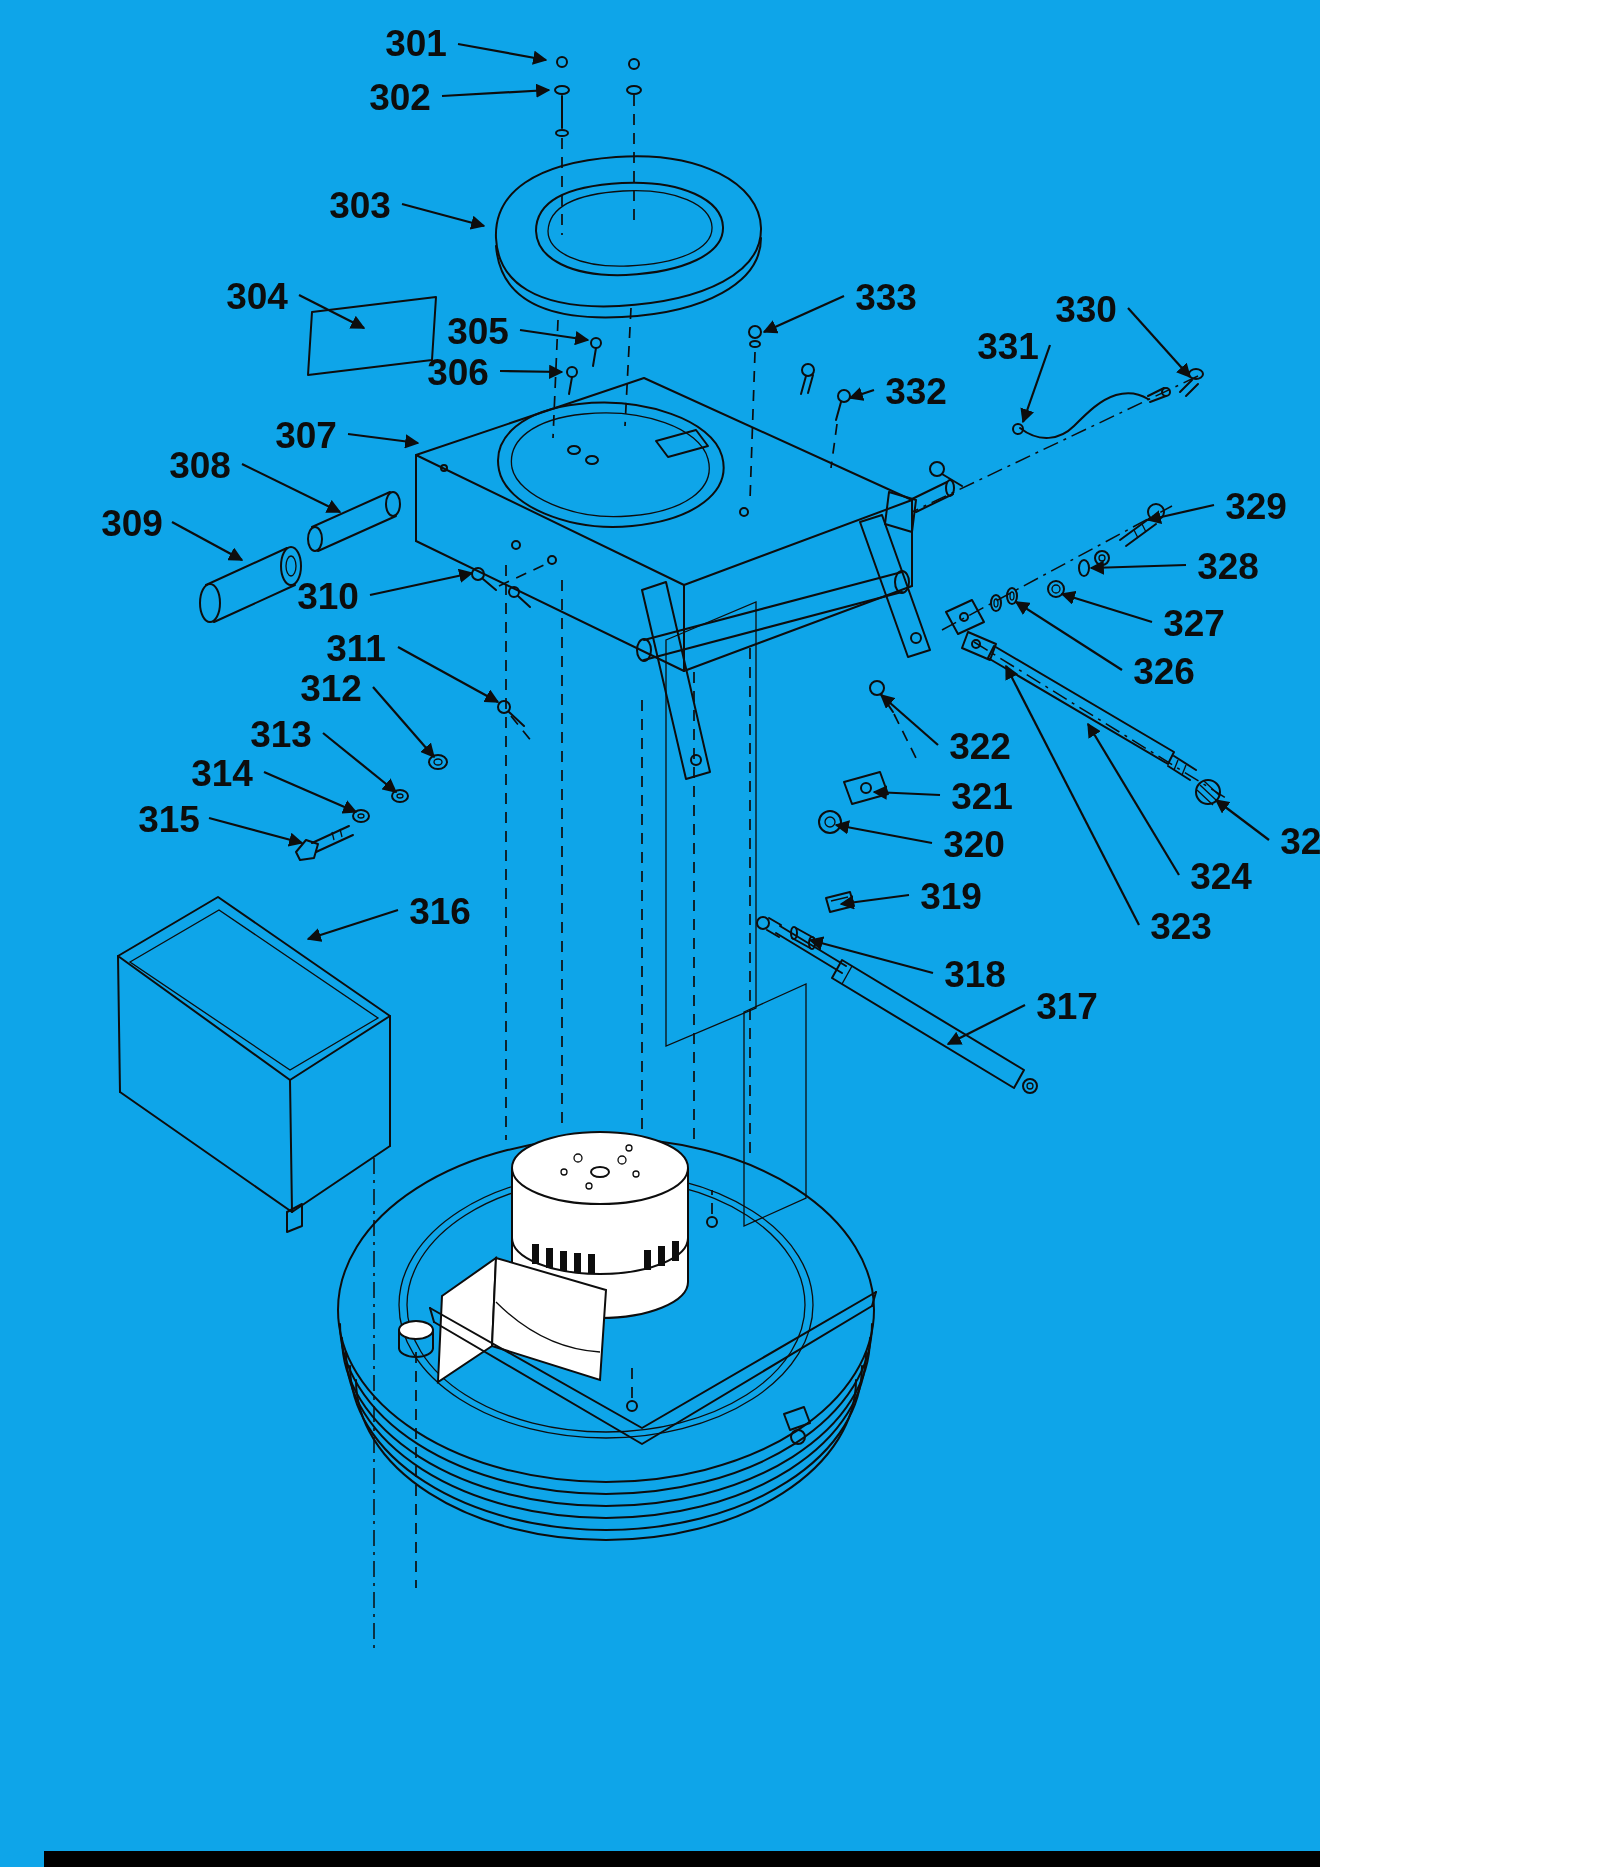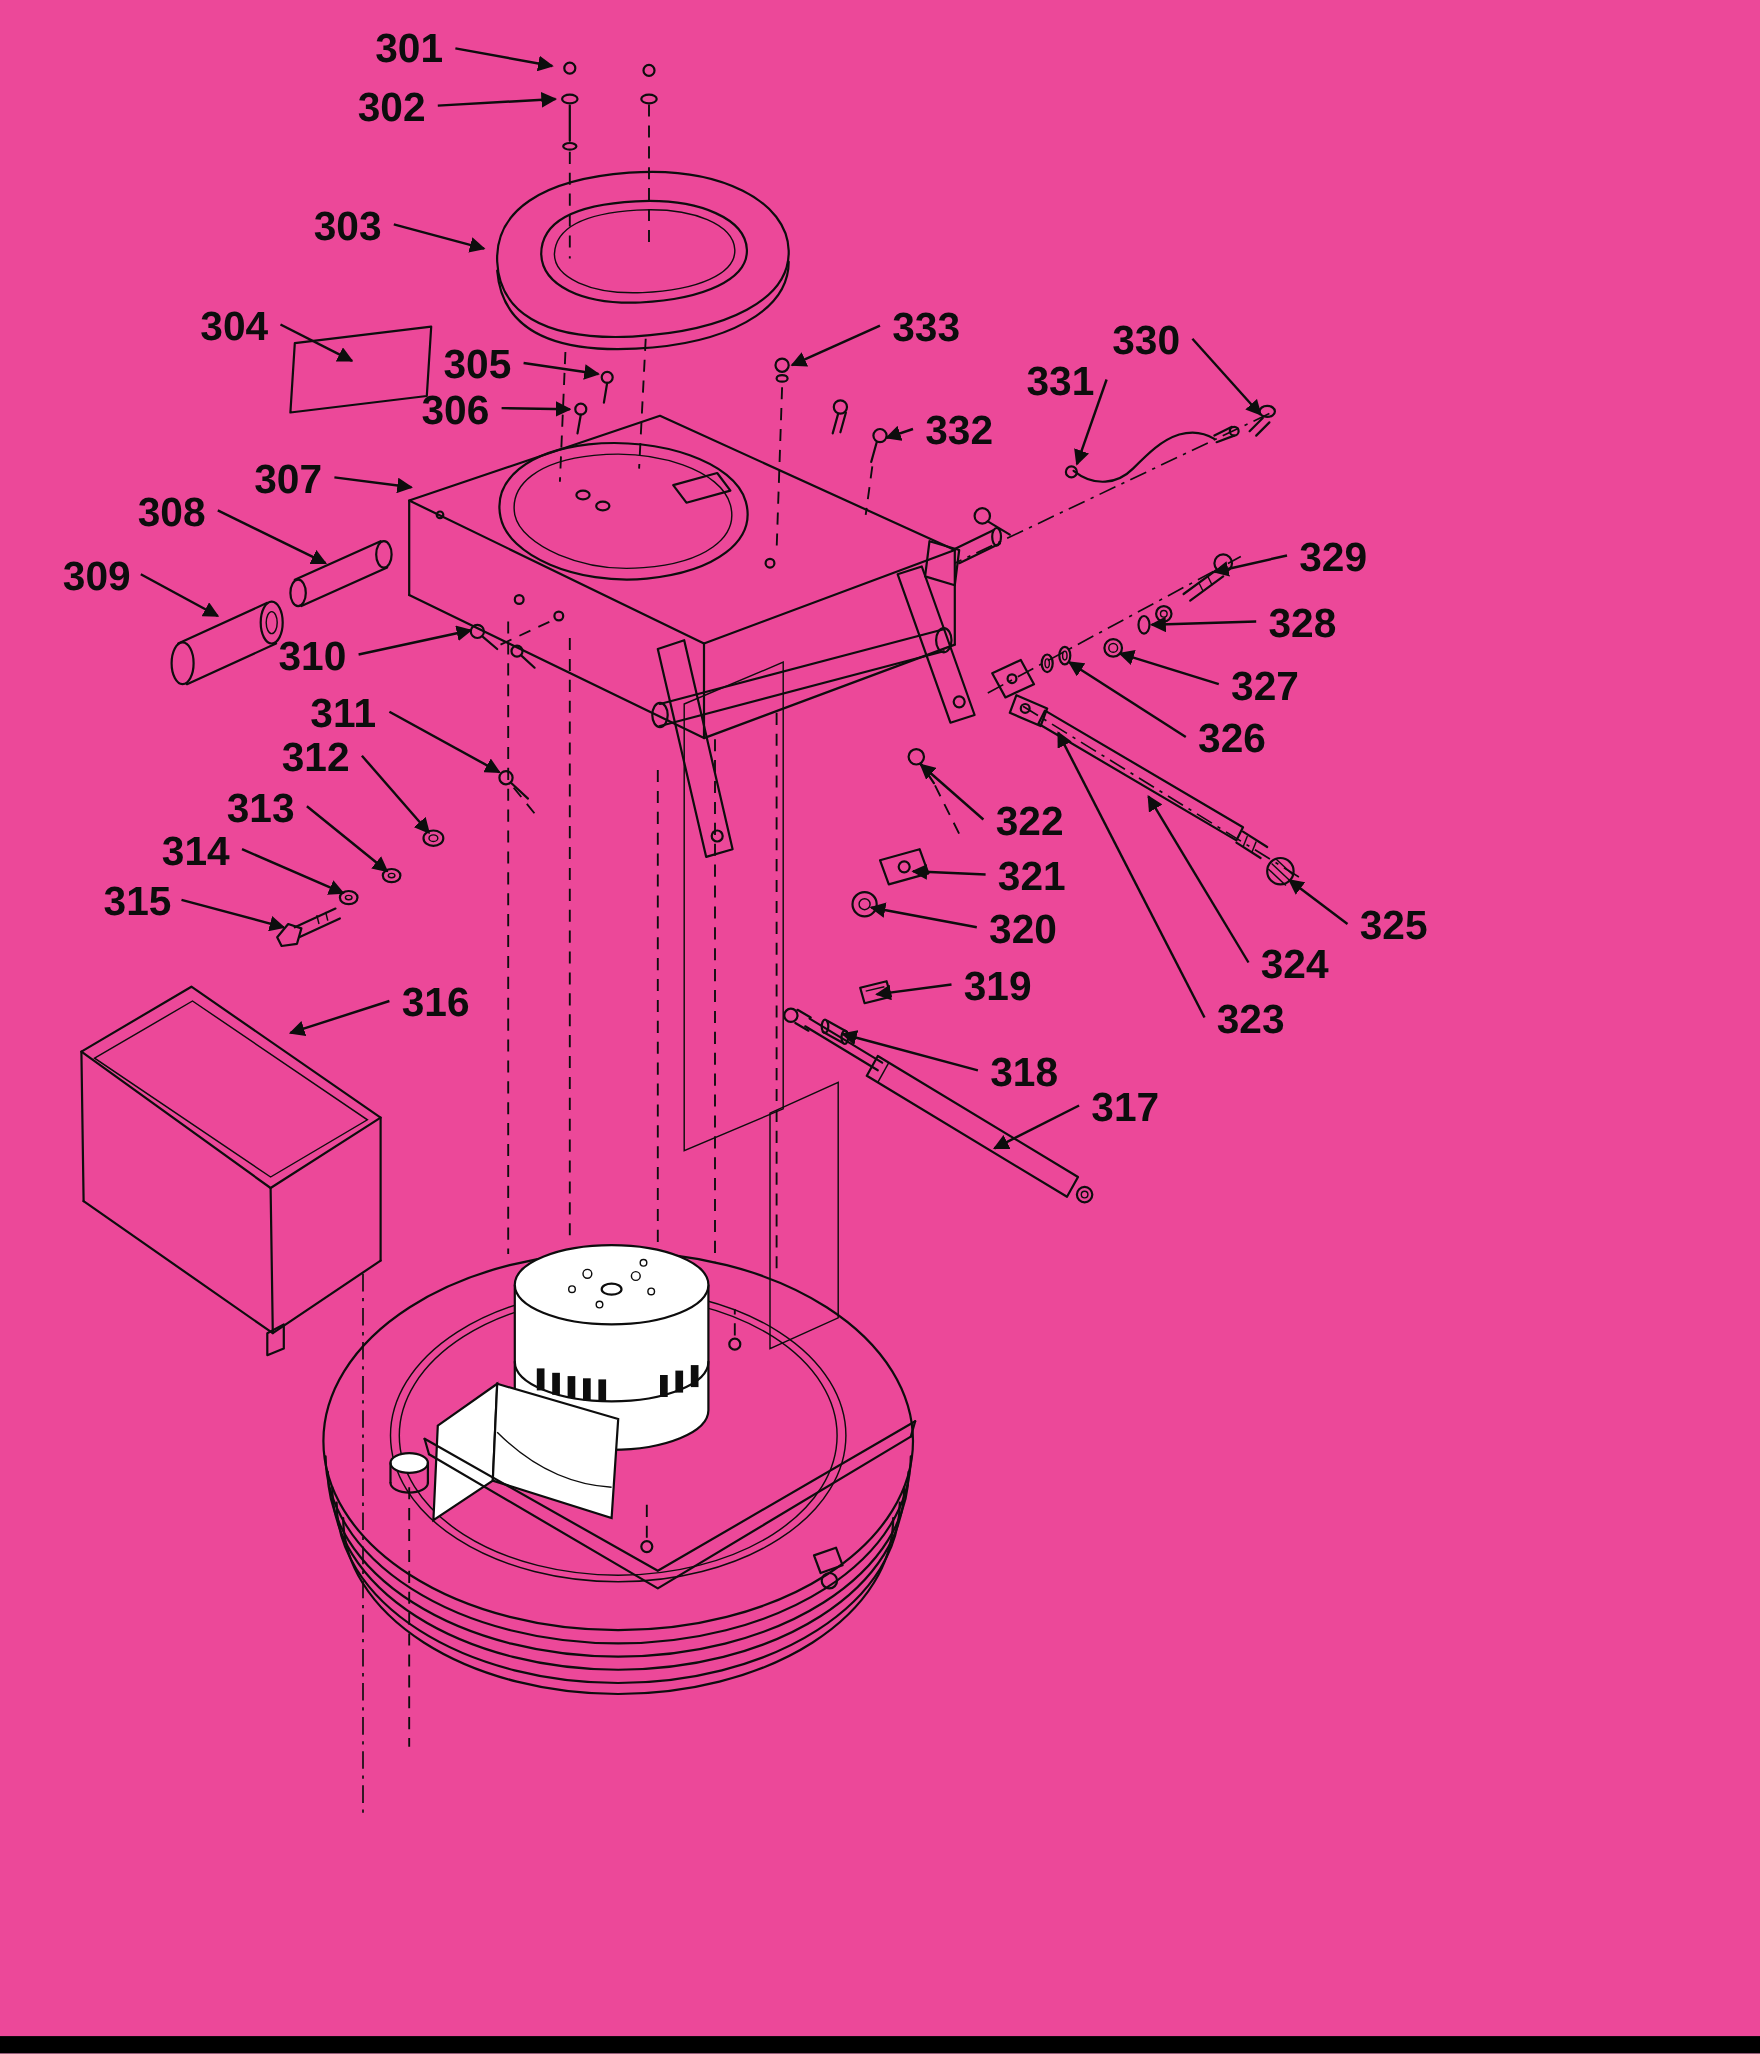--- a/index.html
+++ b/index.html
@@ -1,17 +1,17 @@
 <!DOCTYPE html>
 <html><head>
 <meta charset="utf-8">
 <style>
   * { margin:0; padding:0; box-sizing:border-box; }
   html,body { background:#ffffff; }
-  .page { position:relative; width:1600px; height:1867px; background:#ec4899; overflow:hidden; }
+  .page { position:relative; width:1320px; height:1867px; background:#0ea5e9; overflow:hidden;padding-left:44px; }
   svg { display:block; width:1600px; height:1867px; }
   .part-num { font-family:"Liberation Sans", sans-serif; font-size:37px; font-weight:700; fill:#0d0d0d; text-anchor:middle; }
   .leader { fill:none; stroke:#0d0d0d; stroke-width:2.2; }
   .ln   { fill:none; stroke:#0d0d0d; stroke-width:2; stroke-linecap:round; stroke-linejoin:round; }
   .thin { fill:none; stroke:#0d0d0d; stroke-width:1.3; }
   .wht  { fill:#ffffff; stroke:#0d0d0d; stroke-width:2; }
   .dash { fill:none; stroke:#0d0d0d; stroke-width:1.7; stroke-dasharray:11 8; }
   .ddot { fill:none; stroke:#0d0d0d; stroke-width:1.5; stroke-dasharray:16 6 3 6; }
   .slot { fill:#0d0d0d; stroke:none; }
 </style>

